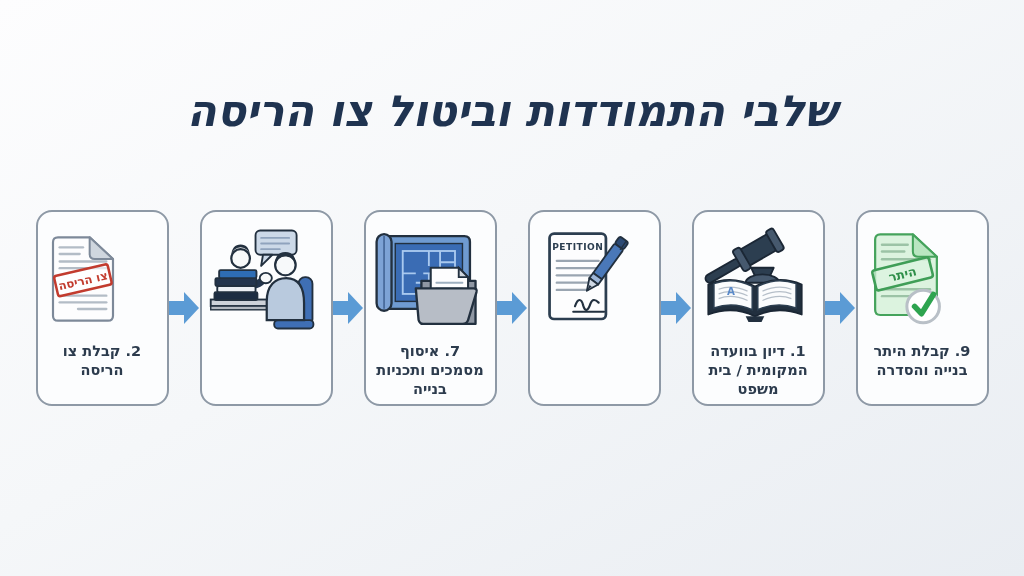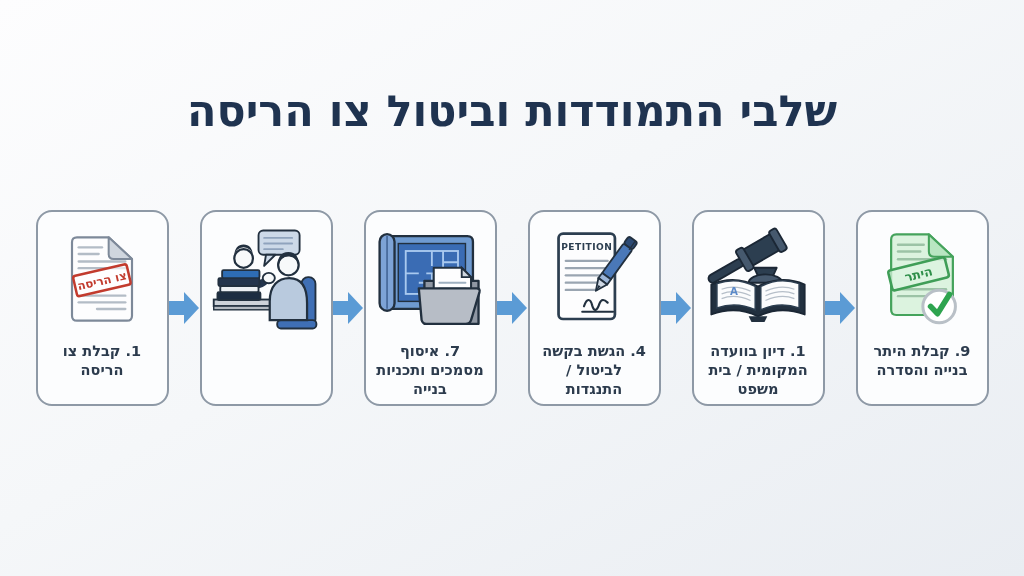--- a/index.html
+++ b/index.html
@@ -6,35 +6,36 @@
   body{
     width:1024px;height:576px;overflow:hidden;
     background:linear-gradient(150deg,#fdfdfe 0%,#f5f7f9 45%,#e9edf2 100%);
     font-family:"DejaVu Sans","Liberation Sans",sans-serif;
   }
   .stage{width:1024px;height:576px;position:relative;}
   h1.title{
     margin:84px 0 0 0;text-align:center;direction:rtl;
     font-size:43px;line-height:1.3;font-weight:bold;
     color:var(--title_navy,#1f3350);
+    font-style:italic;
   }
   .flow{
     display:flex;justify-content:center;align-items:stretch;
     margin-top:70px;
   }
   .card{
     width:133px;height:196px;box-sizing:border-box;
     background:#fcfdfe;border:2px solid var(--card_border,#8e99a6);
     border-radius:16px;
     display:flex;flex-direction:column;align-items:center;
     padding:8px 5px 10px 5px;flex:none;
   }
   .icon-wrap{
     height:118px;width:100%;flex:none;
-    display:flex;align-items:center;justify-content:center;
+    display:flex;align-items:center;
   }
   .label{
     flex:1;width:100%;box-sizing:border-box;padding:4px 3px 0 3px;
     direction:rtl;text-align:center;
     font-size:14.5px;font-weight:bold;line-height:1.3;
     color:var(--label_dark,#2c3b4d);
   }
   .arrow-slot{
     width:31px;flex:none;display:flex;align-items:center;justify-content:center;
   }
@@ -62,21 +63,21 @@
             <line x1="20" y1="74" x2="76" y2="74"></line>
               <line x1="20" y1="82" x2="76" y2="82"></line>
             <line x1="42" y1="90" x2="76" y2="90"></line>
           </g>
           <g transform="rotate(-13 48 56)">
             <rect x="15" y="43" width="66" height="25" rx="3" fill="rgba(255,255,255,0.6)" stroke="#c23b2e" stroke-width="3"></rect>
             <text x="48" y="61" text-anchor="middle" font-size="14" font-weight="bold" fill="#c23b2e">צו הריסה</text>
           </g>
         </svg>
       </div>
-      <div class="label">1. קבלת צו הריסה</div>
+      <div class="label">2. קבלת צו הריסה</div>
     </div>
 
     <div class="arrow-slot">
       <svg width="31" height="36" viewBox="0 0 31 36">
           <polygon points="0,11 15,11 15,2 30,18 15,34 15,25 0,25" fill="#5b9bd5"></polygon>
         </svg>
     </div>
 
     <div class="card">
       <div class="icon-wrap">
@@ -167,21 +168,20 @@
           <g transform="translate(97,14) rotate(36)">
             <rect x="-6" y="-2" width="12" height="10" rx="3" fill="#2c4a74" stroke="#22303f" stroke-width="2"></rect>
             <rect x="-6" y="8" width="12" height="40" rx="2" fill="#4a78b8" stroke="#22303f" stroke-width="2"></rect>
             <path d="M3,-2 v12" stroke="#22303f" stroke-width="1.5"></path>
             <rect x="-6" y="48" width="12" height="7" fill="#9db6d8" stroke="#22303f" stroke-width="2"></rect>
             <path d="M-6,55 L0,68 L6,55 Z" fill="#cfd8e4" stroke="#22303f" stroke-width="2" stroke-linejoin="round"></path>
             <path d="M-1.5,61 h3 l-1.5,6 z" fill="#22303f"></path>
           </g>
         </svg>
       </div>
-      <div class="label">4. הגשת בקשה לביטול / התנגדות</div>
     </div>
 
     <div class="arrow-slot">
       <svg width="31" height="36" viewBox="0 0 31 36">
           <polygon points="0,11 15,11 15,2 30,18 15,34 15,25 0,25" fill="#5b9bd5"></polygon>
         </svg>
     </div>
 
     <div class="card">
       <div class="icon-wrap">

